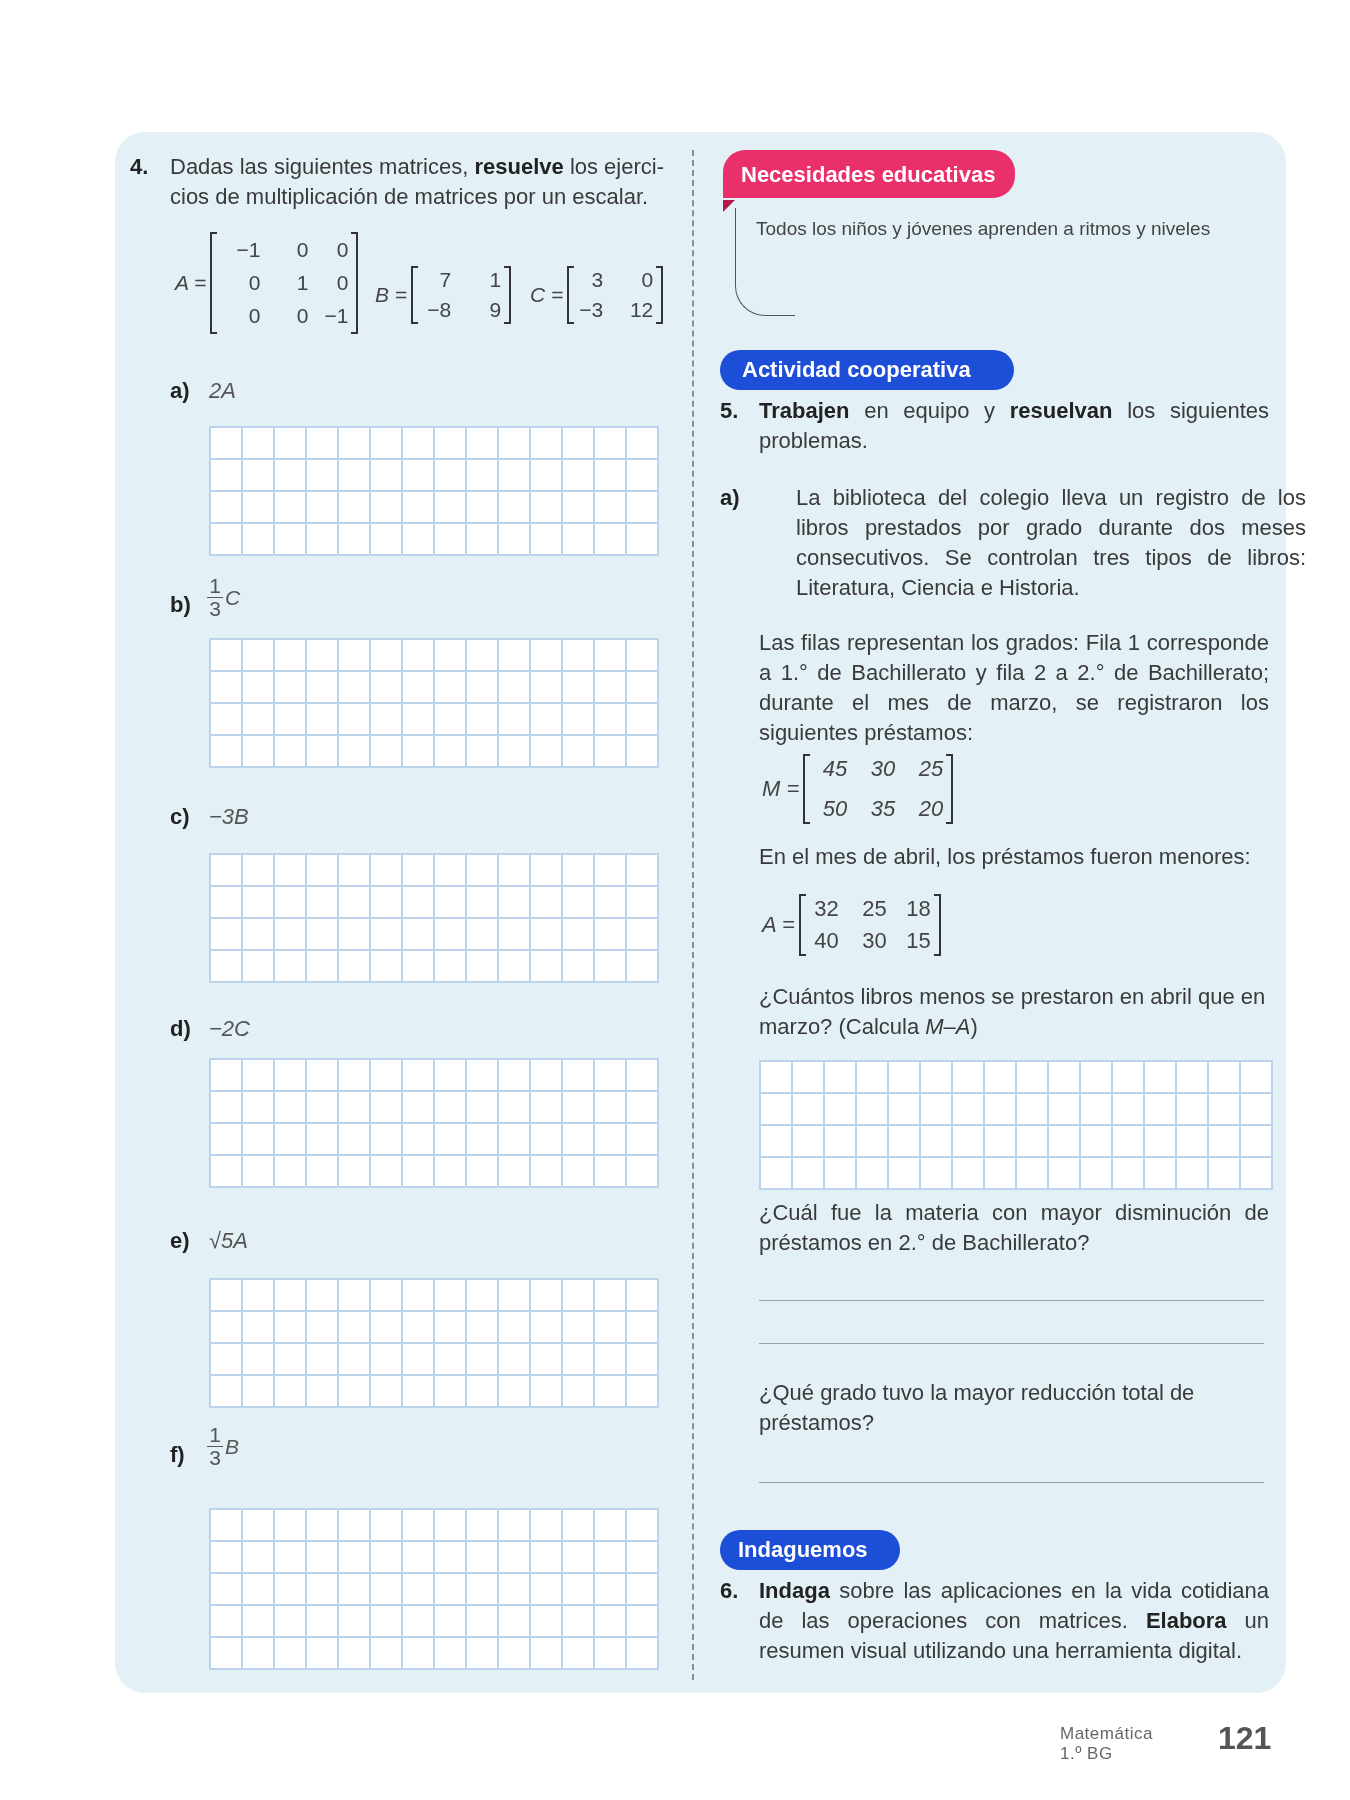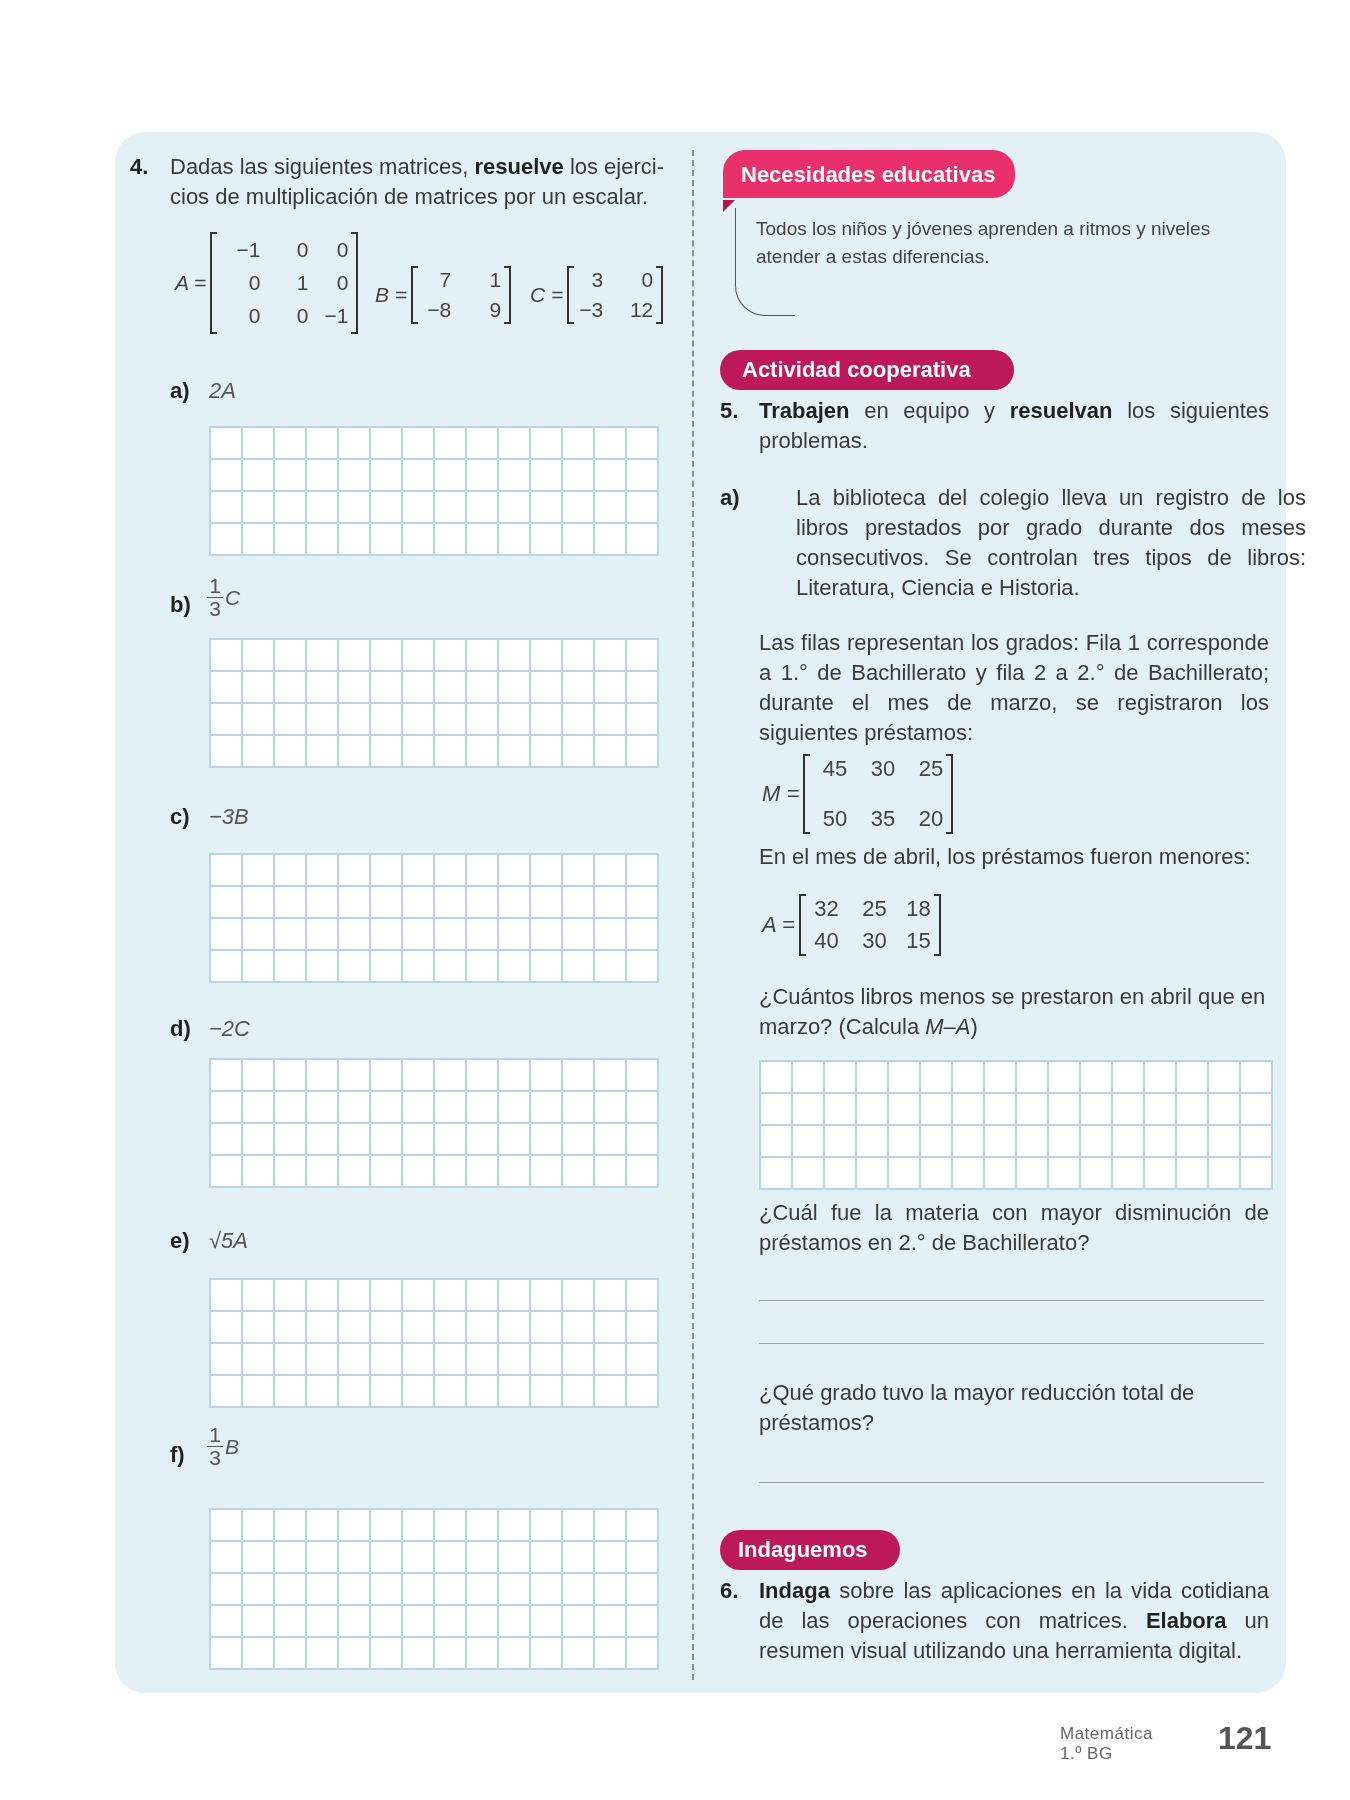--- a/index.html
+++ b/index.html
@@ -41,21 +41,21 @@
           background-image:
             linear-gradient(to right, #bcd3ec 2px, transparent 2px),
             linear-gradient(to bottom, #bcd3ec 2px, transparent 2px);
           background-size: 32px 32px;
           border-right: 2px solid #bcd3ec; border-bottom: 2px solid #bcd3ec; }
 
   
   .badge { position: absolute; color: #fff; font-weight: 700; font-size: 22px; line-height: 40px;
            padding-left: 18px; border-radius: 22px; }
   .badge-pink { background: #e9306b; border-bottom-left-radius: 0; }
-  .badge-blue { background: #be185d; }
+  .badge-blue { background: #1d4ed8; }
   .pink-tail { position: absolute; left: 723px; top: 200px; width: 0; height: 0;
                border-top: 12px solid #b3174c; border-right: 12px solid transparent; }
   .note-frame { position: absolute; left: 735px; top: 208px; width: 60px; height: 108px;
                 border-left: 1.5px solid #555; border-bottom: 1.5px solid #555; border-bottom-left-radius: 30px; }
 
   .just { text-align: justify; }
   .hline { position: absolute; height: 0; border-top: 1.5px solid #9aa0a6; }
 
   .footer-sub { position: absolute; font-size: 17px; color: #666; text-align: left; line-height: 20px; font-weight: 300; letter-spacing: 0.5px; }
   .footer-page { position: absolute; font-size: 32px; font-weight: 700; color: #555; }
@@ -145,37 +145,36 @@
     </span>
   <span class="var">B</span>
 </div>
 <div class="grid" style="left:209px; top:1508px; width:450px; height:162px;"></div>
 
 <div class="badge badge-pink" style="left:723px; top:150px; width:292px; height:48px; line-height:50px;">Necesidades educativas</div>
 <div class="pink-tail"></div>
 <div class="note-frame"></div>
 <div class="abs" style="left:756px; top:215px; width:520px; font-size:19px; line-height:28px; color:#444; font-weight:300;">
   <div>Todos los niños y jóvenes aprenden a ritmos y niveles</div>
-  <div>atender a estas diferencias.</div>
 </div>
 
 <div class="badge badge-blue" style="left:720px; top:350px; width:294px; height:40px; padding-left:22px;">Actividad cooperativa</div>
 
 <div class="abs txt" style="left:720px; top:396px;"><span class="num">5.</span></div>
 <div class="abs txt just" style="left:759px; top:396px; width:510px; text-align-last:left;">
   <b>Trabajen</b><span> en equipo y </span><b>resuelvan</b><span> los siguientes problemas.</span>
 </div>
 
 <div class="abs txt num" style="left:720px; top:483px;">a)</div>
 <div class="abs txt just" style="left:796px; top:483px; width:510px;">La biblioteca del colegio lleva un registro de los libros prestados por grado durante dos meses consecutivos. Se controlan tres tipos de libros: Literatura, Ciencia e Historia.</div>
 <div class="abs txt just" style="left:759px; top:628px; width:510px;">Las filas representan los grados: Fila 1 corresponde a 1.° de Bachillerato y fila 2 a 2.° de Bachillerato; durante el mes de marzo, se registraron los siguientes préstamos:</div>
 
 <div class="matrix" style="left:762px; top:754px; font-size:22px;">
   <span class="mlabel">M =</span>
-  <div class="mbody" style="grid-template-columns: 34px 48px 48px; row-gap:24px; padding:2px 8px;">
+  <div class="mbody" style="grid-template-columns: 34px 48px 48px; row-gap:14px; padding:2px 8px;font-style:italic;">
     <span>45</span>
       <span>30</span>
       <span>25</span>
     <span>50</span>
       <span>35</span>
       <span>20</span>
   </div>
 </div>
 
 <div class="abs txt" style="left:759px; top:842px;">En el mes de abril, los préstamos fueron menores:</div>

